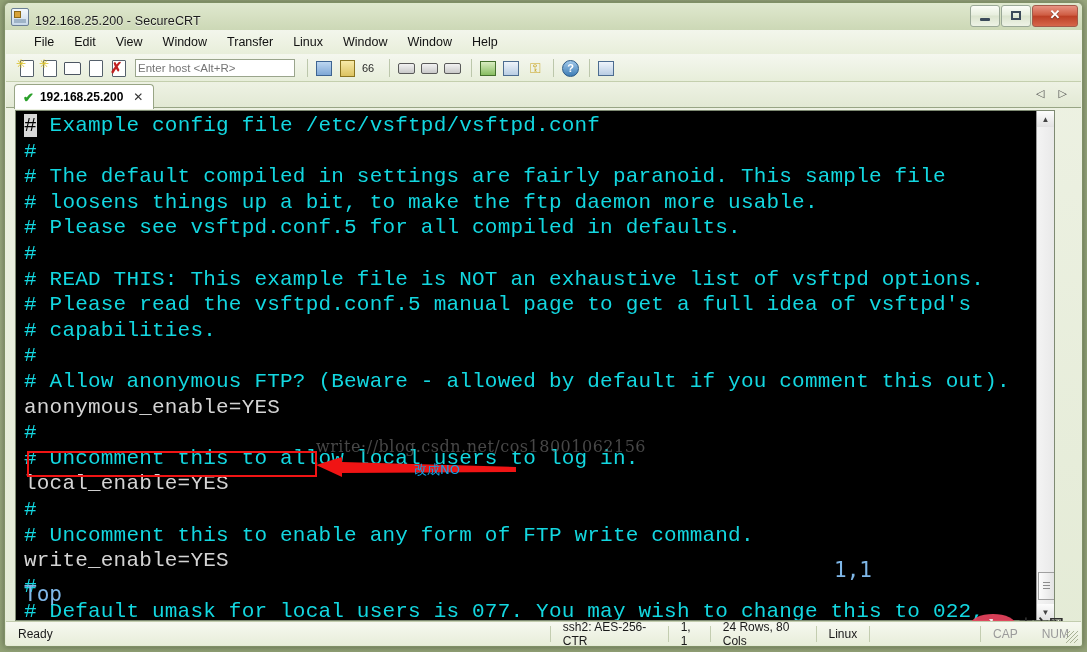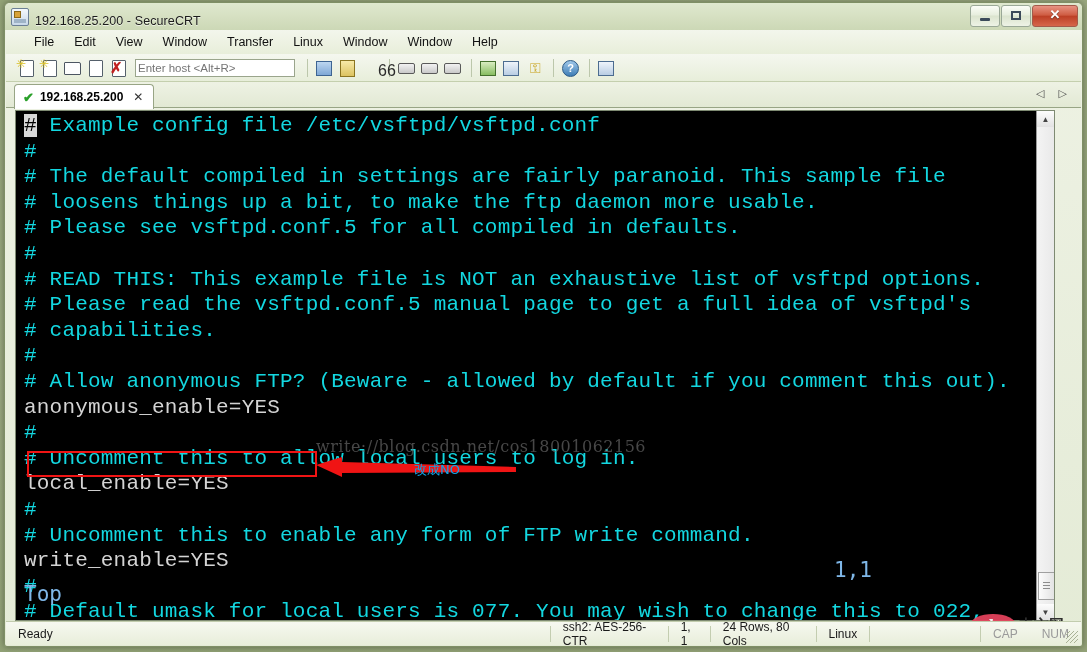--- a/index.html
+++ b/index.html
@@ -119,21 +119,21 @@
   .ic-doc { background:#fff; border:1px solid #55606b; border-radius:1px;
             position:absolute; left:4px; top:2px; width:12px; height:15px;}
   .ic-spark { position:absolute; left:0px; top:0px; color:#d9c02a; font-size:12px; line-height:12px; }
   .ic-folder { position:absolute; left:2px; top:4px; width:15px; height:11px;
                background:#fdfdfd; border:1px solid #4c5561; border-radius:1px 2px 1px 1px;}
   .ic-x { position:absolute; left:2px; top:1px; color:#c02020; font-size:15px; font-weight:bold; line-height:18px;}
   .ic-blue { position:absolute; left:2px; top:3px; width:14px; height:13px;
              background:linear-gradient(to bottom,#bcd6f0,#7fa8d6); border:1px solid #3d6492;}
   .ic-clip { position:absolute; left:3px; top:2px; width:13px; height:15px;
              background:linear-gradient(to bottom,#f7e9a8,#dcc361); border:1px solid #8a7420;}
-  .ic-bino { position:absolute; left:18px; top:4px; width:15px; height:11px; color:#2b2b2b; font-size:16px;}
+  .ic-bino { position:absolute; left:2px; top:4px; width:15px; height:11px; color:#2b2b2b; font-size:11px;}
   .ic-print { position:absolute; left:2px; top:5px; width:15px; height:9px;
               background:linear-gradient(to bottom,#f2f2f2,#c9c9c9); border:1px solid #5a5a5a; border-radius:2px;}
   .ic-green { position:absolute; left:2px; top:3px; width:14px; height:13px;
               background:linear-gradient(to bottom,#d8ecc0,#87bd60); border:1px solid #44702c;}
   .ic-key { position:absolute; left:6px; top:2px; color:#c8a21c; font-size:14px; line-height:16px;}
   .ic-help { position:absolute; left:2px; top:2px; width:15px; height:15px; border-radius:50%;
              background:linear-gradient(to bottom,#9fc8ea,#3e7db5); border:1px solid #2b5a87;
              color:#fff; font-size:11px; text-align:center; line-height:14px; font-weight:bold;}
   .ic-sq { position:absolute; left:2px; top:3px; width:14px; height:13px;
            background:linear-gradient(to bottom,#eef4fb,#b9cde3); border:1px solid #4c6c90;}

